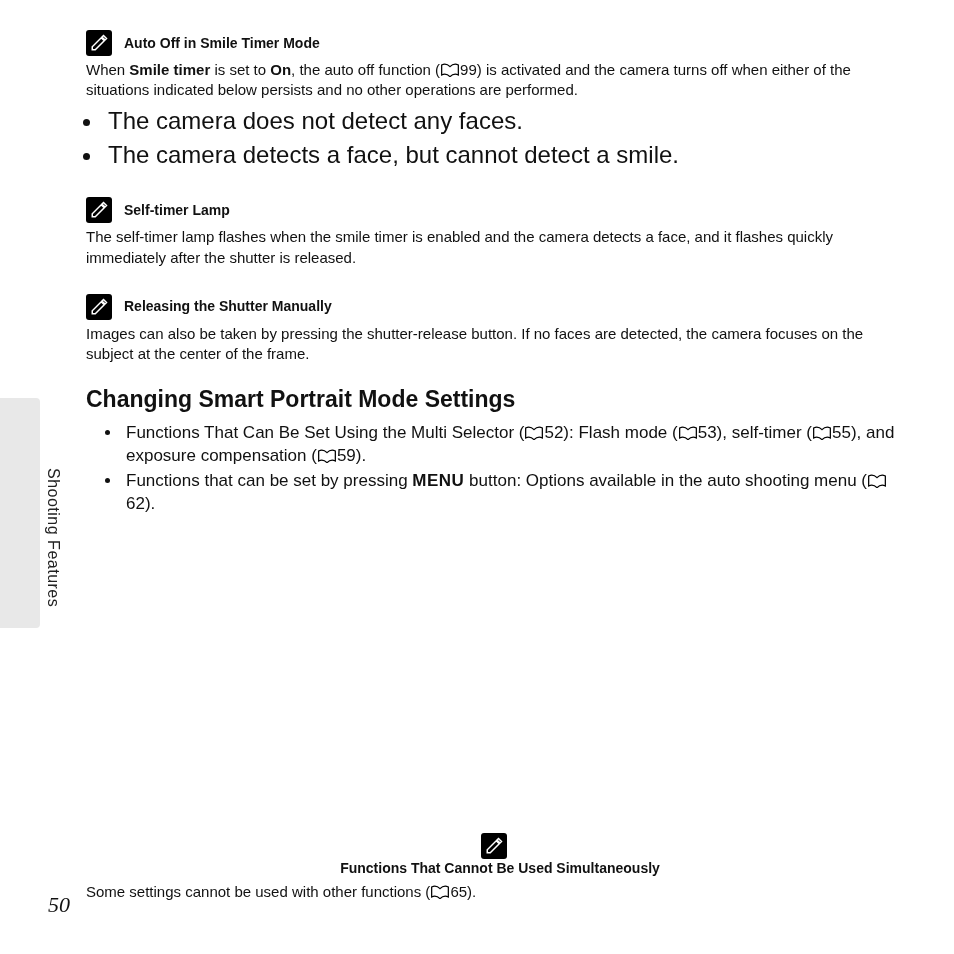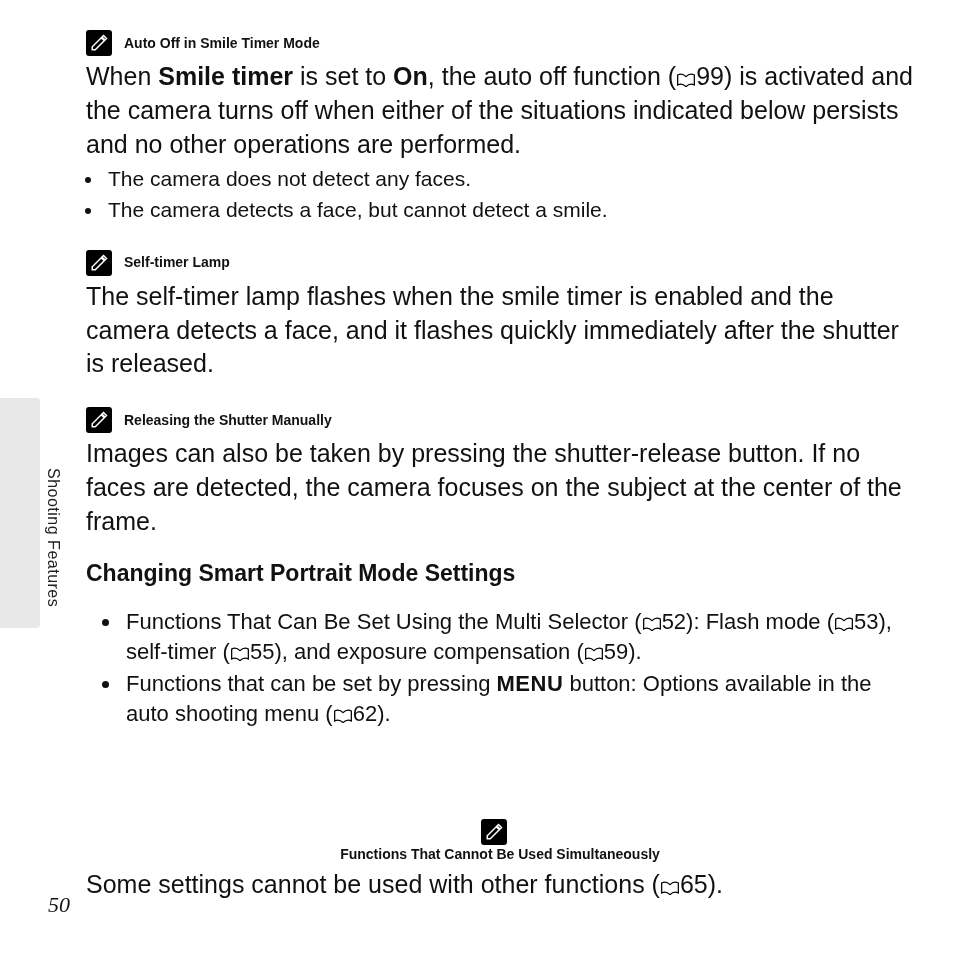--- a/index.html
+++ b/index.html
@@ -34,46 +34,46 @@
     justify-content: center;
     margin-right: 12px;
     flex-shrink: 0;
   }
   .pencil-box svg { width: 18px; height: 18px; }
   .section-title {
     font-weight: 700;
     font-size: 14px;
   }
   .body-text {
-    font-size: 25px;
+    font-size: 15px;
     margin: 2px 0 4px 0;
   }
   ul.bullets {
     margin: 4px 0 10px 0;
     padding-left: 18px;
   }
   ul.bullets li {
-    font-size: 21px;
+    font-size: 24px;
     padding-left: 4px;
     margin-bottom: 2px;
   }
   ul.wide-bullets {
     margin: 2px 0 10px 0;
     padding-left: 36px;
   }
   ul.wide-bullets li {
-    font-size: 22px;
+    font-size: 17px;
     padding-left: 4px;
     margin-bottom: 2px;
   }
   .h2 {
     font-weight: 700;
     font-size: 23px;
     margin-top: 20px;
-    margin-bottom: 18px;
+    margin-bottom: 7px;
   }
   .book-ref {
     display: inline-flex;
     align-items: center;
     vertical-align: -2px;
   }
   .book-ref svg {
     width: 20px; height: 14px;
   }
   .menu-word {

